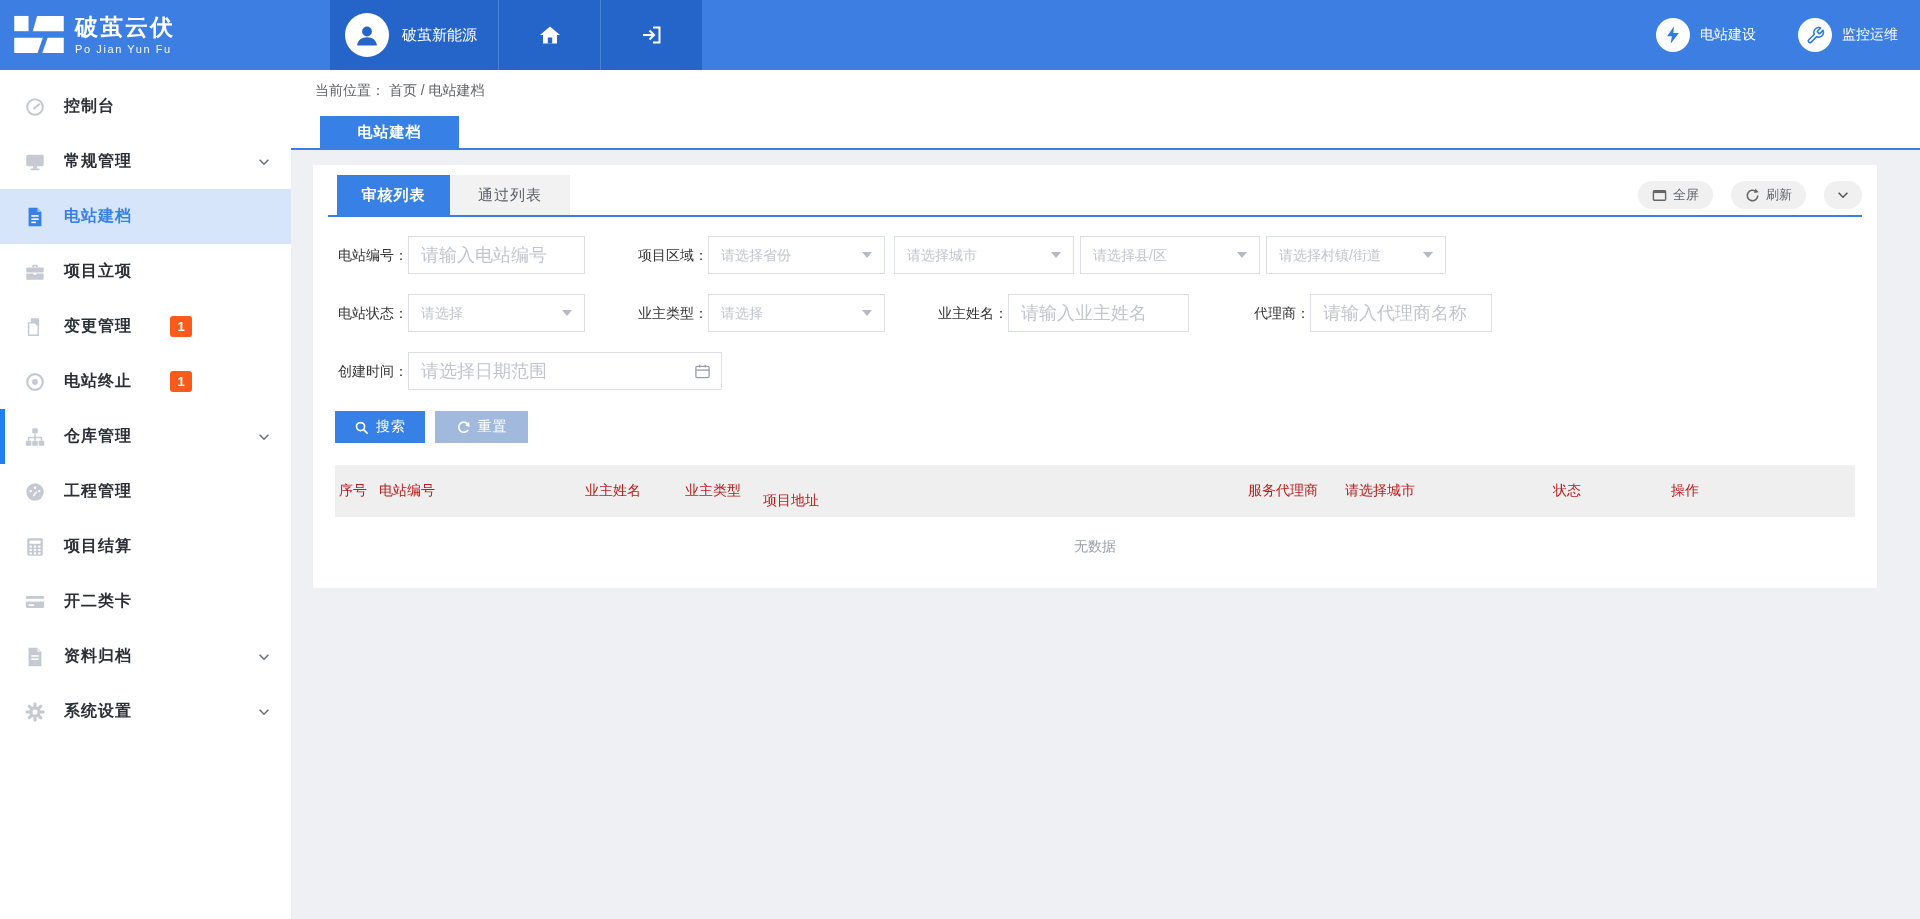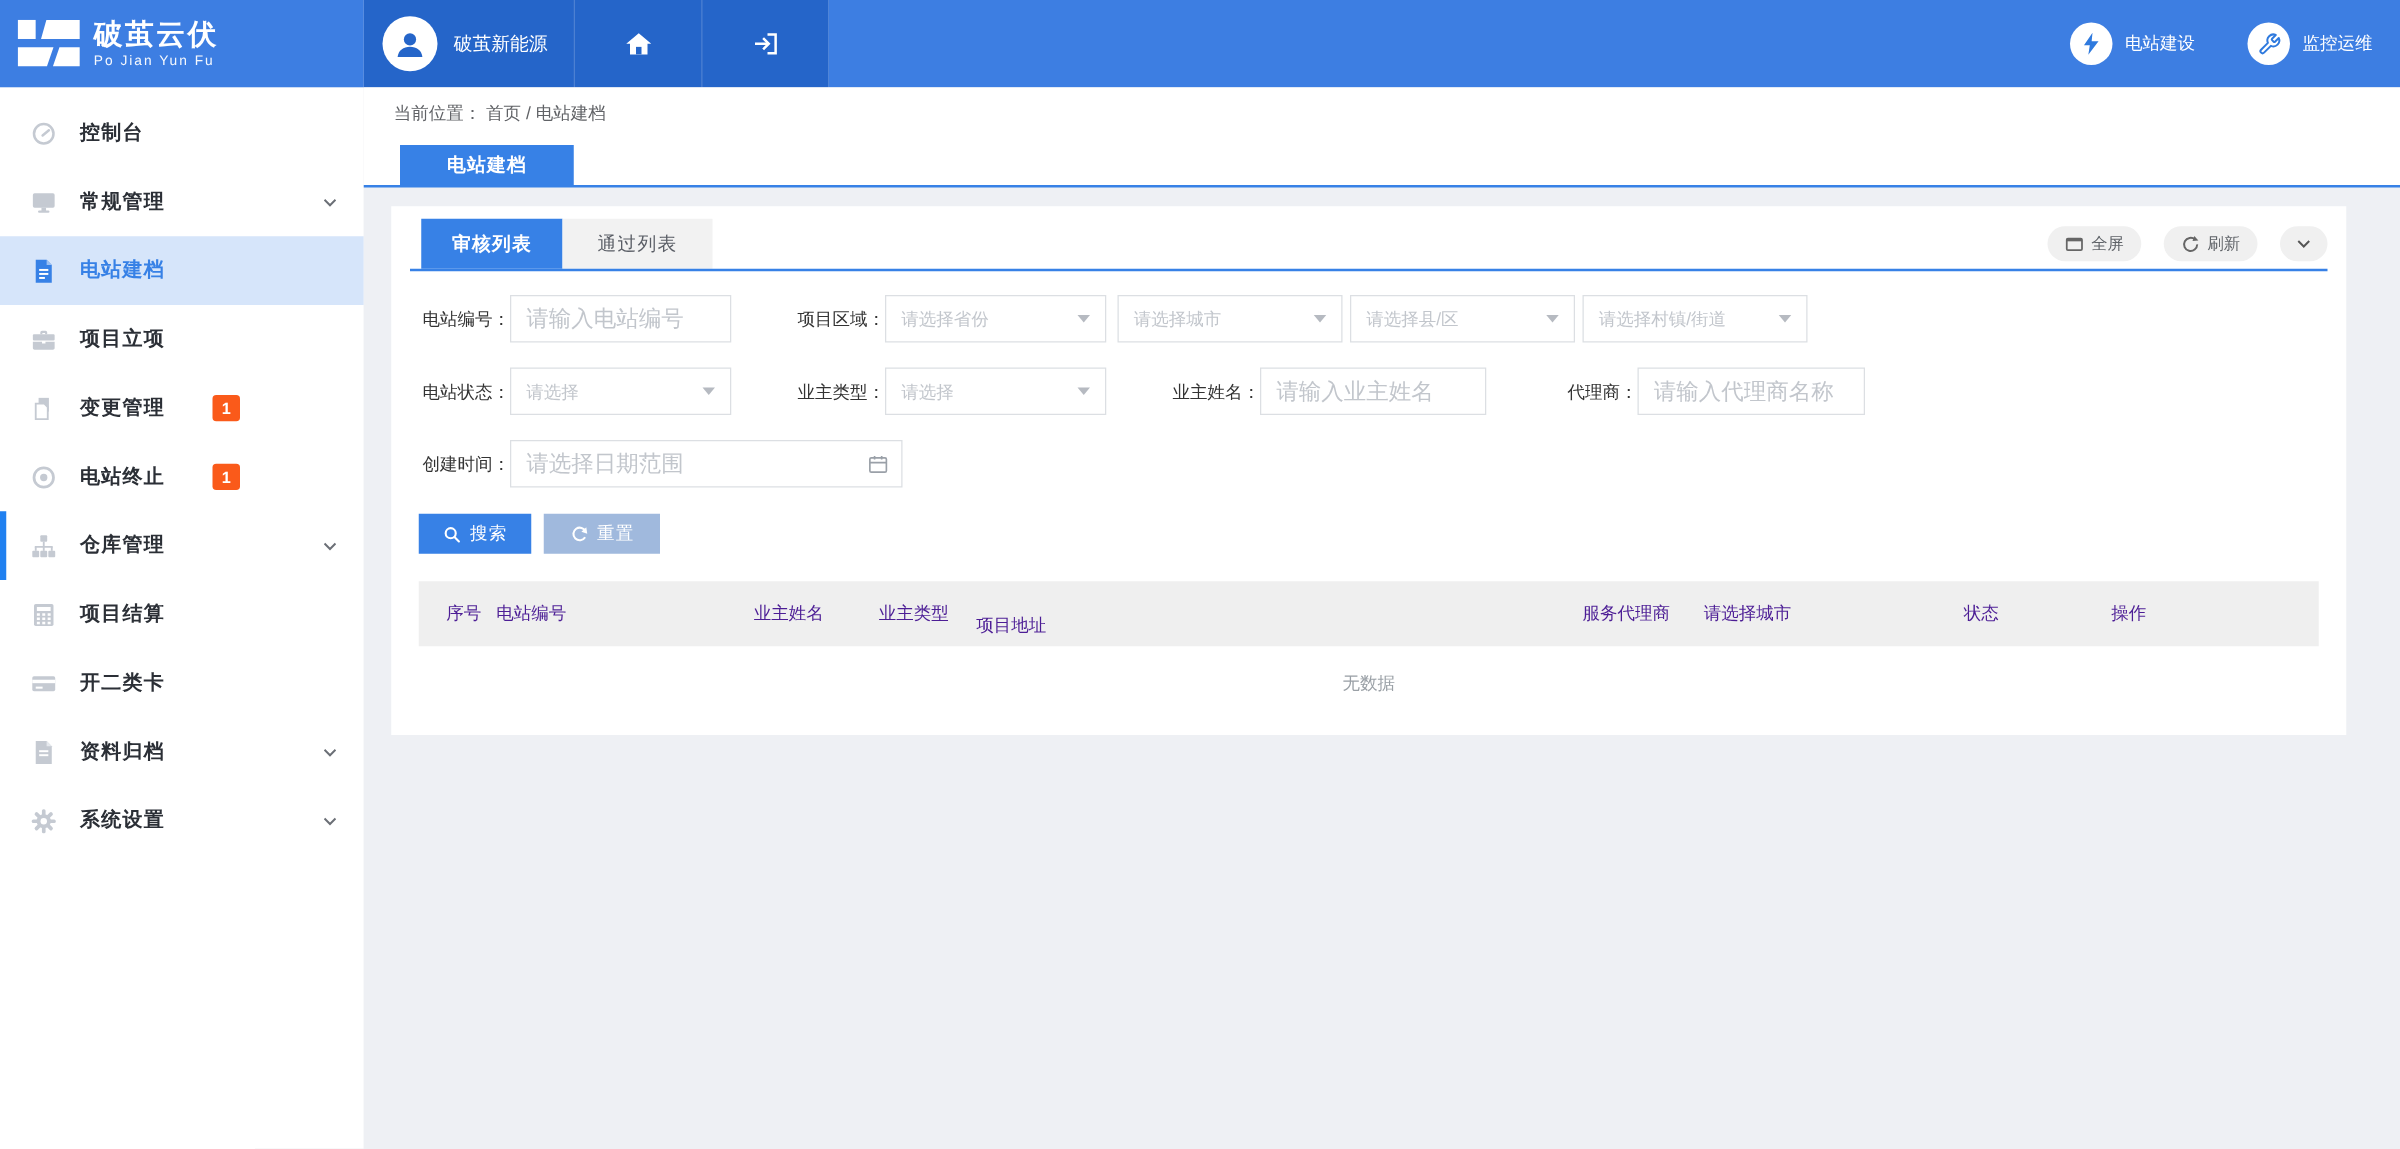--- a/index.html
+++ b/index.html
@@ -1,20 +1,20 @@
 <!DOCTYPE html>
 <html><head>
 <meta charset="utf-8">
 <style>
   html,body{margin:0;padding:0;}
   body{width:1920px;height:919px;position:relative;overflow:hidden;background:#eef0f4;
        font-family:"Liberation Sans","DejaVu Sans",sans-serif;}
   
   .topbar{position:absolute;left:0;top:0;width:1920px;height:70px;display:flex;}
-  .logo-sec{width:291px;flex:none;background:#3d7ee2;display:flex;align-items:center;padding-left:14px;box-sizing:border-box;}
+  .logo-sec{width:330px;flex:none;background:#3d7ee2;display:flex;align-items:center;padding-left:14px;box-sizing:border-box;}
   .brand-text{margin-left:11px;color:#fff;}
   .brand-title{font-size:23px;font-weight:bold;letter-spacing:2px;line-height:1.1;}
   .brand-sub{font-size:11px;letter-spacing:1.6px;margin-top:2px;opacity:.95;}
   .user-sec{width:372px;flex:none;background:#2565c9;display:flex;align-items:stretch;color:#fff;}
   .user-info{flex:0 0 168px;display:flex;align-items:center;}
   .avatar{width:44px;height:44px;border-radius:50%;background:#fff;display:flex;align-items:center;justify-content:center;margin-left:15px;flex:none;}
   .company{margin-left:13px;font-size:15px;white-space:nowrap;}
   .hdr-btn{width:102px;display:flex;align-items:center;justify-content:center;border-left:1px solid rgba(255,255,255,.18);cursor:pointer;box-sizing:border-box;}
   .topbar-rest{flex:1;background:#3d7ee2;display:flex;align-items:center;justify-content:flex-end;padding-right:22px;gap:42px;}
   .hnav{display:flex;align-items:center;gap:10px;color:#fff;font-size:14px;cursor:pointer;}
@@ -50,21 +50,21 @@
   input::placeholder{color:#c2c6cc;}
   .fselect{line-height:36px;padding:0 28px 0 12px;font-size:14px;color:#c2c6cc;cursor:pointer;position:absolute;white-space:nowrap;overflow:hidden;}
   .caret{position:absolute;right:12px;top:15px;width:0;height:0;border:5px solid transparent;border-top:6px solid #b6bac1;}
   .fdate{display:flex;align-items:center;}
   .fdate .cal{margin-right:10px;line-height:0;flex:none;}
   .btn{position:absolute;height:32px;border:none;display:flex;align-items:center;justify-content:center;gap:7px;font-size:14px;color:#fff;cursor:pointer;font-family:inherit;letter-spacing:1px;}
   .btn-search{left:22px;top:246px;width:90px;background:#3781e6;}
   .btn-reset{left:122px;top:246px;width:93px;background:#a0b9dd;}
   
   .tbl{position:absolute;left:22px;top:300px;width:1520px;}
-  .tbl-head{height:52px;background:#efefef;display:flex;align-items:center;padding-left:22px;box-sizing:border-box;font-size:14px;color:#4c1d95;}
+  .tbl-head{height:52px;background:#efefef;display:flex;align-items:center;padding-left:4px;box-sizing:border-box;font-size:14px;color:#b91c1c;}
   .th{flex:none;white-space:nowrap;}
   .tbl-empty{height:60px;display:flex;align-items:center;justify-content:center;font-size:14px;color:#9aa0a6;}
 </style>
 </head>
 <body>
 
 <div class="topbar">
   <div class="logo-sec">
     <span style="line-height:0;">
       <svg width="50" height="40" viewBox="0 0 52 42">
@@ -216,20 +216,32 @@
         </svg>
     </span>
     <span class="lb">仓库管理</span>
     <span class="chev">
       <svg viewBox="0 0 16 16" width="14" height="14">
           <path d="M3 5.5l5 5 5-5" fill="none" stroke="#6b6f76" stroke-width="1.8"></path>
         </svg>
     </span>
   </div>
 
+  <div class="side-item">
+    <span class="ic">
+      <svg viewBox="0 0 24 24" width="22" height="22">
+          <circle cx="12" cy="12" r="9.5" fill="#c5cad2"></circle>
+          <circle cx="7.3" cy="11" r="1.3" fill="#fff"></circle>
+          <circle cx="12" cy="7.3" r="1.3" fill="#fff"></circle>
+          <circle cx="16.7" cy="11" r="1.3" fill="#fff"></circle>
+          <rect x="11.2" y="10.8" width="1.6" height="6.4" rx="0.8" fill="#fff" transform="rotate(38 12 14)"></rect>
+        </svg>
+    </span>
+    <span class="lb">工程管理</span>
+  </div>
 
   <div class="side-item">
     <span class="ic">
       <svg viewBox="0 0 24 24" width="22" height="22">
           <rect x="3.5" y="2.5" width="17" height="19" rx="1.5" fill="#c5cad2"></rect>
           <rect x="6" y="5" width="12" height="3.5" fill="#fff"></rect>
           <g fill="#fff">
             <rect x="6" y="10.5" width="2.6" height="2.2"></rect>
             <rect x="10.7" y="10.5" width="2.6" height="2.2"></rect>
             <rect x="15.4" y="10.5" width="2.6" height="2.2"></rect>

